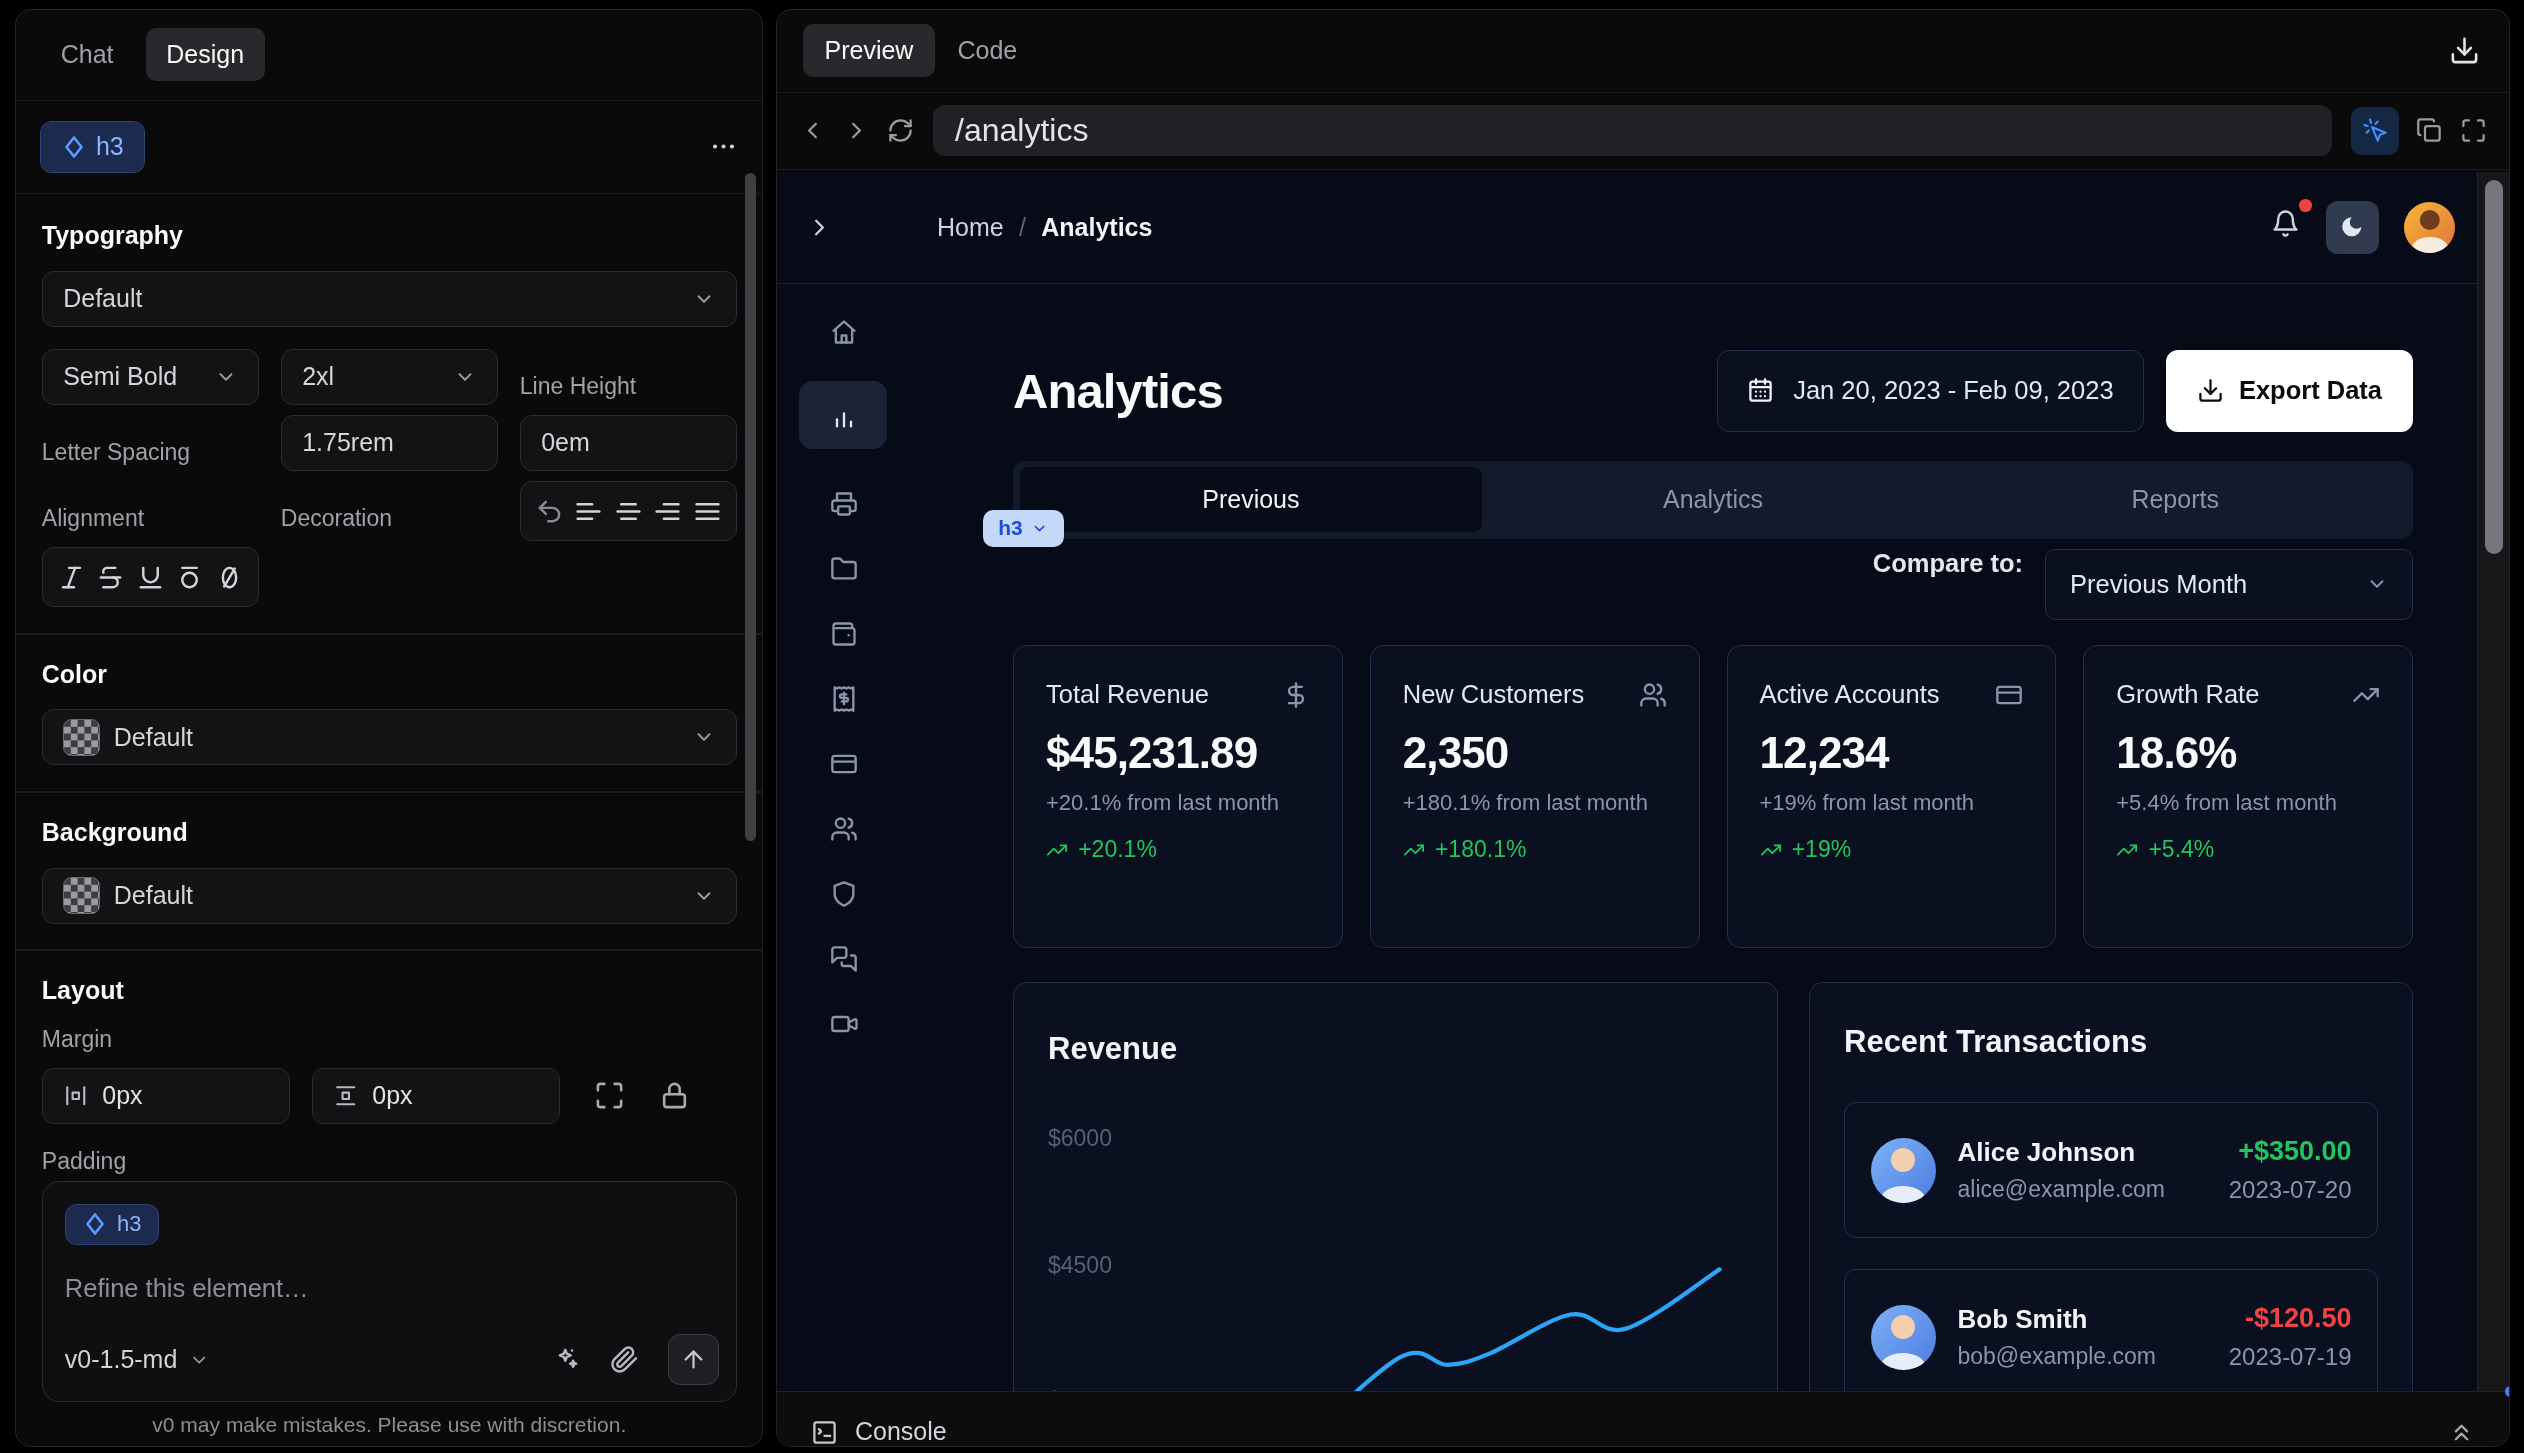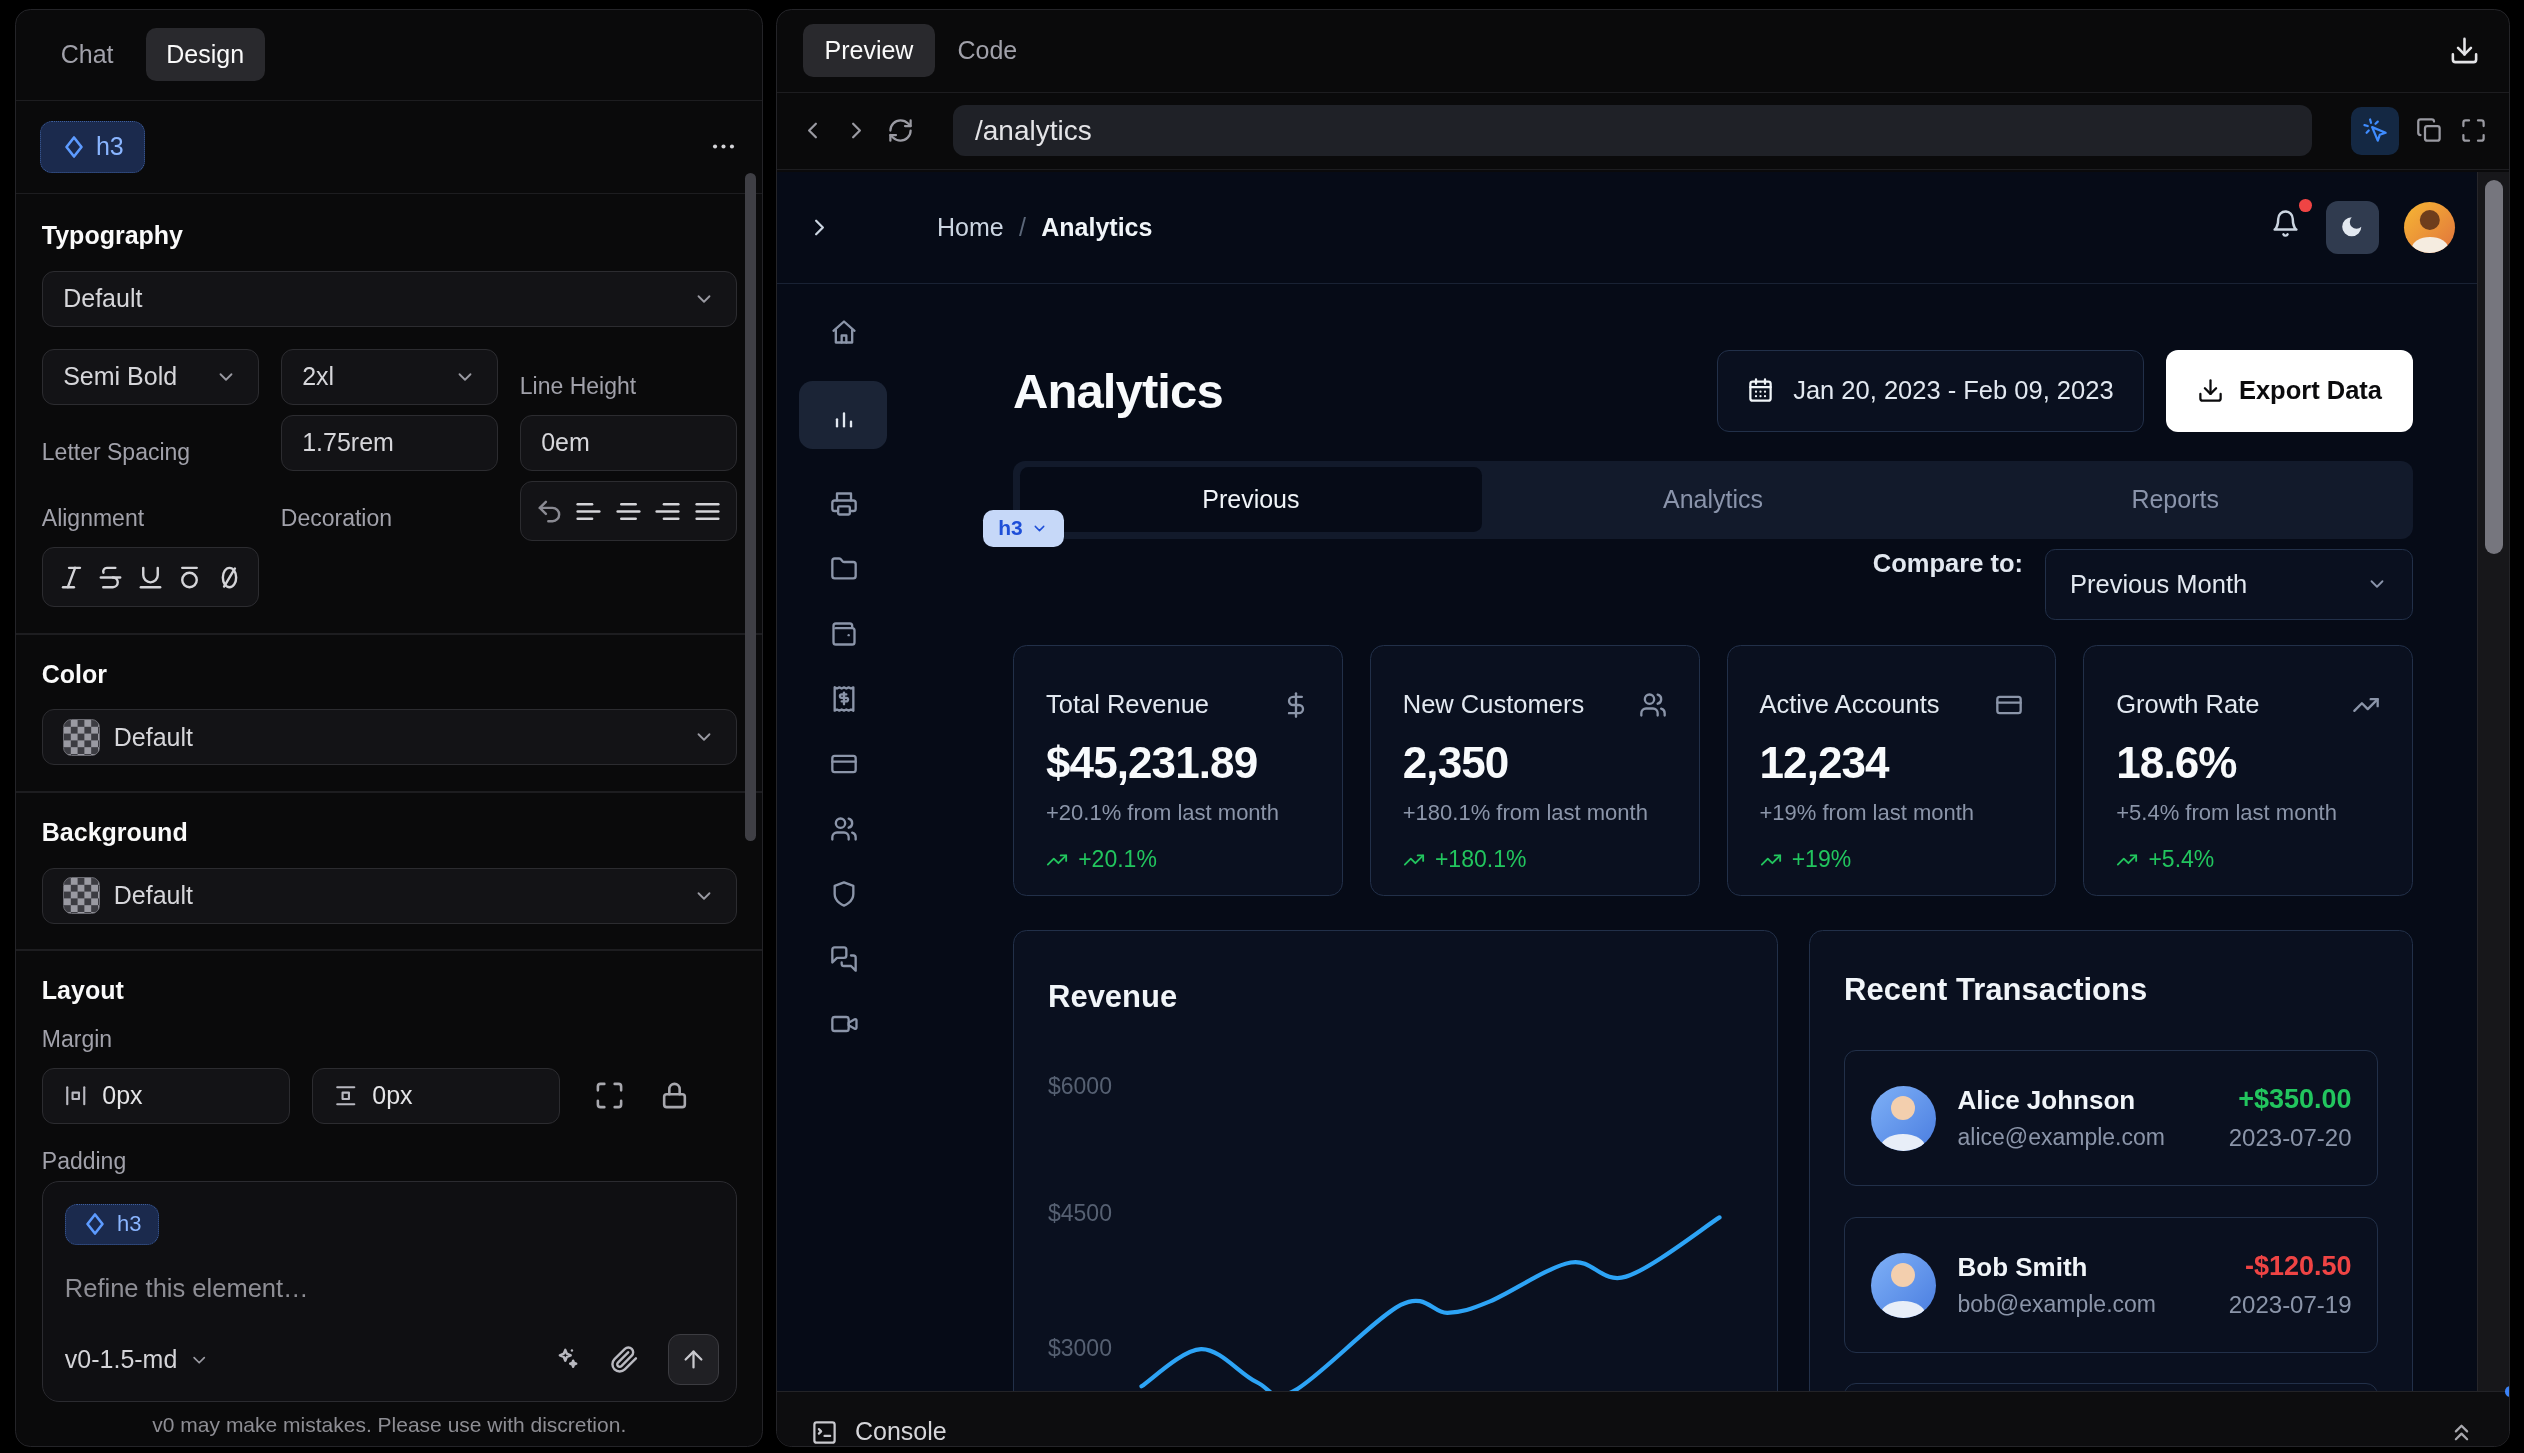--- a/index.html
+++ b/index.html
@@ -46,21 +46,21 @@
   .lp-thumb{position:absolute;right:6.8px;top:163px;width:11px;height:668px;border-radius:6px;background:#3f3f45}
 
   
   .pv{position:absolute;left:776px;top:8.5px;width:1734px;height:1438px;background:#0a0a0b;border:1.7px solid #242428;border-radius:15.3px;overflow:hidden}
   .pv-tabs{display:flex;align-items:center;height:82px;padding:0 25.5px;position:relative}
   .pv-tab{font-size:25px;color:#a1a1aa;padding:12px 22px;border-radius:10.2px;background:transparent;border:none;font-family:inherit}
   .pv-tab.active{background:#29292d;color:#fafafa}
   .pv-download{position:absolute;right:29px;font-size:31px;color:#e4e4e7}
   .pv-url{display:flex;align-items:center;height:78px;border-top:1.7px solid #1d1d20;border-bottom:1.7px solid #1d1d20;padding:0 22px;gap:17px}
   .nav-ic{font-size:27px;color:#9a9aa2}
-  .url-pill{flex:1;display:flex;align-items:center;height:51px;background:#1f2127;border-radius:12px;padding:0 22px;font-size:28px;color:#e4e4e7;margin:0 22px}
+  .url-pill{flex:1;display:flex;align-items:center;height:51px;background:#1f2127;border-radius:12px;padding:0 22px;font-size:32px;color:#e4e4e7;margin:0 2px}
   .cursor-btn{width:48px;height:48px;border-radius:10.2px;background:#142843;display:flex;align-items:center;justify-content:center;font-size:27px;color:#3f8cff}
   
   .app{position:absolute;left:0;right:0;top:162px;bottom:55px;background:#060b17;overflow:hidden}
   .app-header{position:absolute;left:0;right:0;top:0;height:112px;border-bottom:1.7px solid #192234;display:flex;align-items:center;padding:0 54px 0 29px}
   .app-header .open-ic{font-size:27px;color:#cbd5e1}
   .crumbs{display:flex;align-items:center;gap:15.3px;margin-left:104px;font-size:25px}
   .crumb-home{color:#cbd5e1}
   .crumb-sep{color:#5b6779}
   .crumb-cur{color:#f1f5f9;font-weight:bold}
   .hdr-right{margin-left:auto;display:flex;align-items:center;gap:25.5px}
@@ -89,21 +89,21 @@
   .h3-pill{position:absolute;left:73px;top:226px;z-index:3;display:flex;align-items:center;gap:8.5px;background:#c6d8f8;color:#1d4ed8;border-radius:10.2px;padding:6.8px 15.3px;font-size:21px;font-weight:bold}
   .h3-pill .ic{font-size:17px}
   .section-row{margin-top:10.2px;display:flex;align-items:center}
   .sel-heading{margin-left:-30px;border:2.6px solid #4f8ef7;border-radius:5.1px;padding:6.8px 22px;font-size:39px;font-weight:bold;color:#f8fafc}
   .compare{margin-left:auto;display:flex;align-items:flex-start;gap:22px}
   .compare-label{font-size:25.5px;font-weight:bold;color:#e2e8f0}
   .compare-sel{display:flex;align-items:center;width:368px;height:71px;background:#0a101f;border:1.7px solid #223049;border-radius:10.2px;padding:0 24px;font-size:25.5px;color:#e2e8f0}
   .compare-sel .chev{margin-left:auto;font-size:22px;color:#8a94ab}
   .stats{margin-top:25.5px;display:grid;grid-template-columns:repeat(4,1fr);gap:27px}
   .card{background:#0a101f;border:1.7px solid #223049;border-radius:13.6px}
-  .stat-card{height:251px;padding:44px 32px}
+  .stat-card{height:303px;padding:34px 32px}
   .stat-head{display:flex;align-items:center;justify-content:space-between}
   .stat-title{font-size:25.5px;color:#e2e8f0}
   .stat-head .ic{font-size:28px;color:#8b95a9}
   .stat-value{margin-top:18.7px;font-size:44px;font-weight:bold;color:#f8fafc;letter-spacing:-0.9px}
   .stat-sub{margin-top:12px;font-size:22px;color:#8b95a9}
   .stat-trend{margin-top:20.4px;display:flex;align-items:center;gap:10.2px;font-size:23px;color:#22c55e}
   .stat-trend .ic{font-size:22px}
   .row2{margin-top:34px;display:flex;gap:31px;align-items:flex-start}
   .rev-card{width:765px;height:544px;position:relative;padding:48px 34px;overflow:hidden}
   .card-title{font-size:31px;font-weight:bold;color:#f1f5f9}

